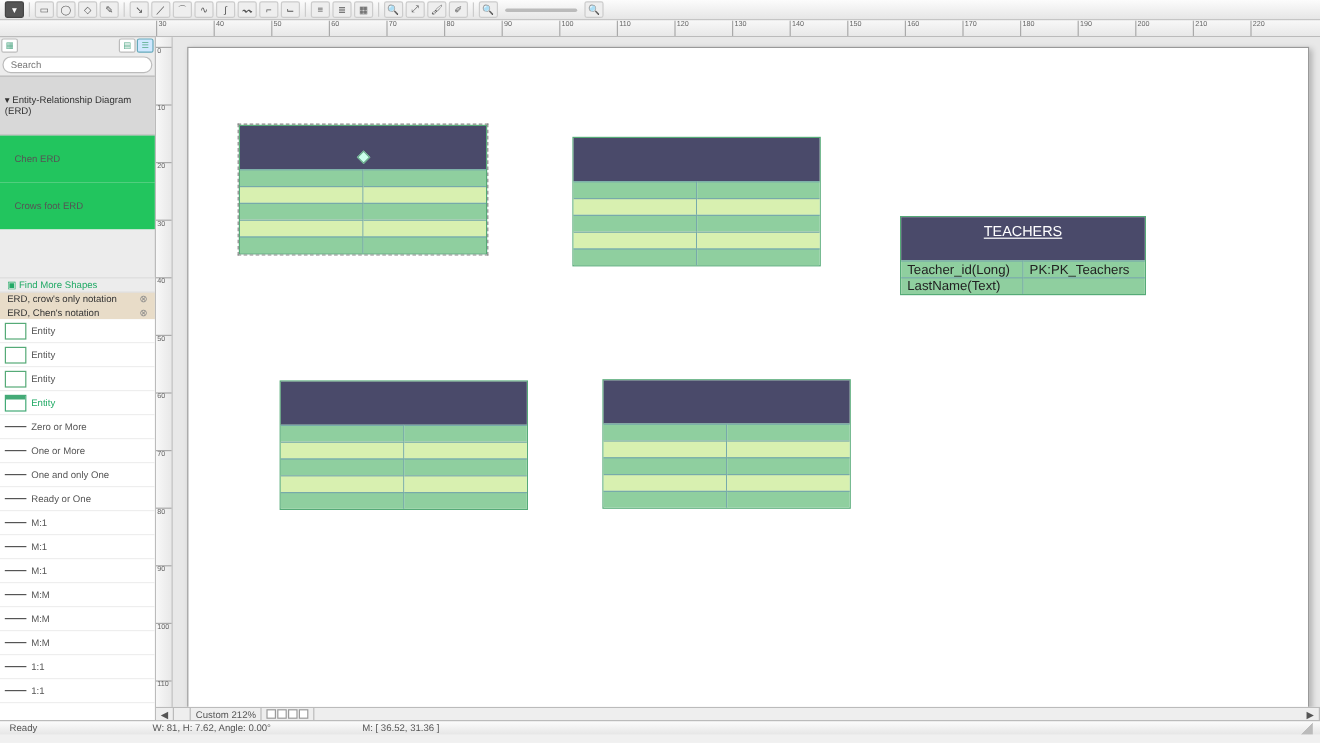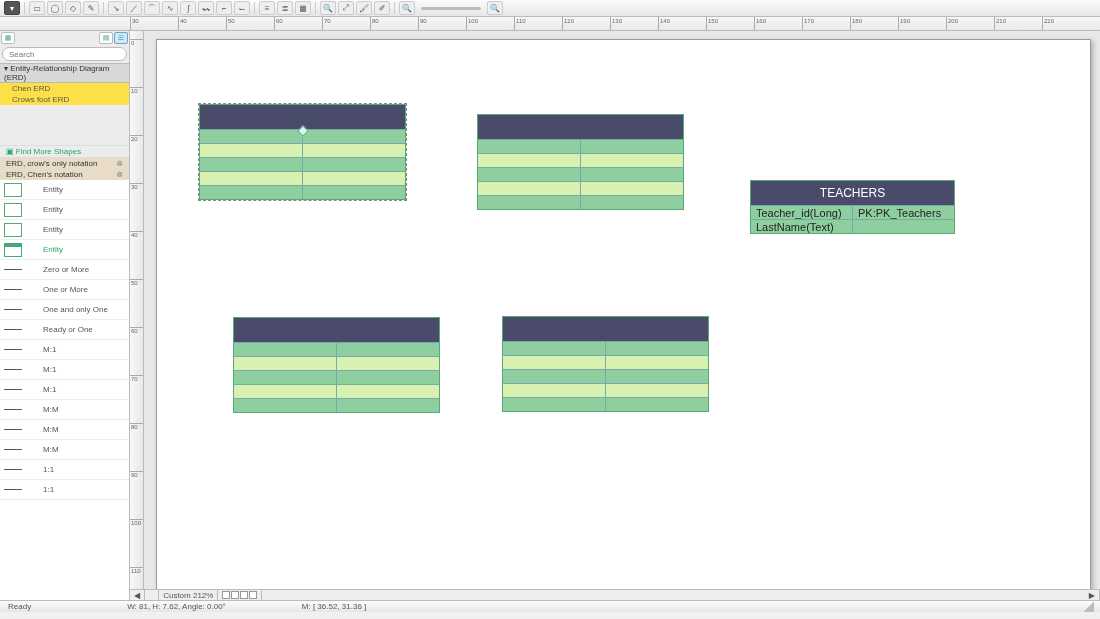--- a/index.html
+++ b/index.html
@@ -17,47 +17,47 @@
 .ruler-h .tick { position:absolute; top:0; height:100%; border-left:1px solid #aaa; padding-left:1px; padding-top:1px; }
 
 
 .main { display:flex; height:569px; }
 .sidebar { width:130px; background:#ececec; border-right:1px solid #bbb; display:flex; flex-direction:column; font-size:9px; color:#333; }
 .side-top { height:14px; display:flex; padding:1px; gap:1px; }
 .side-top .ic { width:14px; height:12px; border:1px solid #bbb; background:#fff; border-radius:2px; font-size:7px; display:flex; align-items:center; justify-content:center; color:#5a8; }
 .side-top .ic.sel { background:#cfe8ff; border-color:#6ab; }
 .search { margin:2px; }
 .search input { width:100%; height:14px; border:1px solid #bbb; border-radius:8px; font-size:8px; padding:0 14px 0 6px; background:#fff; color:#888; }
-.tree-hdr { background:#d8d8d8; border-top:1px solid #bbb; border-bottom:1px solid #bbb; padding:0 4px; font-size:8px; color:#333; }
-.tree-item { padding:1px 12px; font-size:8px; color:#555; background:#fde047; }
+.tree-hdr { background:#d8d8d8; border-top:1px solid #bbb; border-bottom:1px solid #bbb; padding:15px 4px; font-size:8px; color:#333; }
+.tree-item { padding:15px 12px; font-size:8px; color:#555; background:#22c55e; }
 .tree-find { padding:1px 6px; font-size:8px; color:#2a6; background:#ececec; border-top:1px solid #ddd; border-bottom:1px solid #ddd;margin-top:40px; }
 .tree-sel { padding:1px 6px; font-size:8px; background:#e8dcc8; color:#333; display:flex; justify-content:space-between; }
 .tree-sel .x { color:#888; font-size:8px; }
 .shape-list { flex:1; overflow:hidden; background:#fff; }
-.shape-row { display:flex; align-items:center; height:20px; border-bottom:1px solid #eee; padding:0 4px; gap:21px; cursor:pointer; }
+.shape-row { display:flex; align-items:center; height:20px; border-bottom:1px solid #eee; padding:0 4px; gap:4px; cursor:pointer; }
 .shape-row .th { width:18px; height:14px; border:1px solid #999; background:#fff; position:relative; }
 .shape-row .th.ent1 { border-color:#5a7; }
 .shape-row .th.ent4 { border:1px solid #4a7; box-shadow:inset 0 3px 0 #4a7; }
 .shape-row .th.rel { width:18px; height:4px; border:none; }
 .shape-row .th.rel::before { content:""; position:absolute; left:0; right:0; top:1px; height:1px; background:#555; }
 .shape-row .lbl { font-size:8px; color:#555; }
 .shape-row.sel .lbl { color:#2a6; }
 
 
 .canvas-wrap { flex:1; background:#e8e8e8; display:flex; flex-direction:column; position:relative; }
 .canvas-ruler-zone { display:flex; flex:1; }
 .ruler-v { width:14px; background:linear-gradient(90deg,#f8f8f8,#e8e8e8); border-right:1px solid #bbb; position:relative; }
 .ruler-v .tick { position:absolute; left:0; width:100%; border-top:1px solid #aaa; font-size:6px; color:#666; padding-left:1px; }
 .canvas { flex:1; background:#e8e8e8; position:relative; overflow:hidden; }
 .page { position:absolute; left:12px; top:8px; width:935px; height:555px; background:#fff; border:1px solid #999; box-shadow:2px 2px 5px rgba(0,0,0,0.25); }
 
 
 .ent { position:absolute; border:1px solid #5a7; font-size:11px; }
 .ent.sel { outline:1px dashed #888; outline-offset:0; }
-.ent .hdr { background:#4a4a6a; height:24px; }
+.ent .hdr { background:#4a4a6a; height:36px;text-decoration:underline; }
 .ent .row { display:flex; height:14px; }
 .ent .row>div { flex:1; border-right:1px solid #7aa; border-top:1px solid #7aa; }
 .ent .row>div:last-child { border-right:none; }
 .ent .row.g1>div { background:#8fcf9f; }
 .ent .row.g2>div { background:#d8f0b0; }
 .ent.t3 .hdr { color:#fff; text-align:center; line-height:24px; font-size:12px; }
 .ent.t3 .row>div { padding:4px 5px; font-size:11px; color:#222; display:flex; align-items:center; }
 
 
 .sel-marker { position:absolute; left:50%; top:22px; width:8px; height:8px; border:1px solid #6a8; background:#cfe; transform:translateX(-50%) rotate(45deg); }

